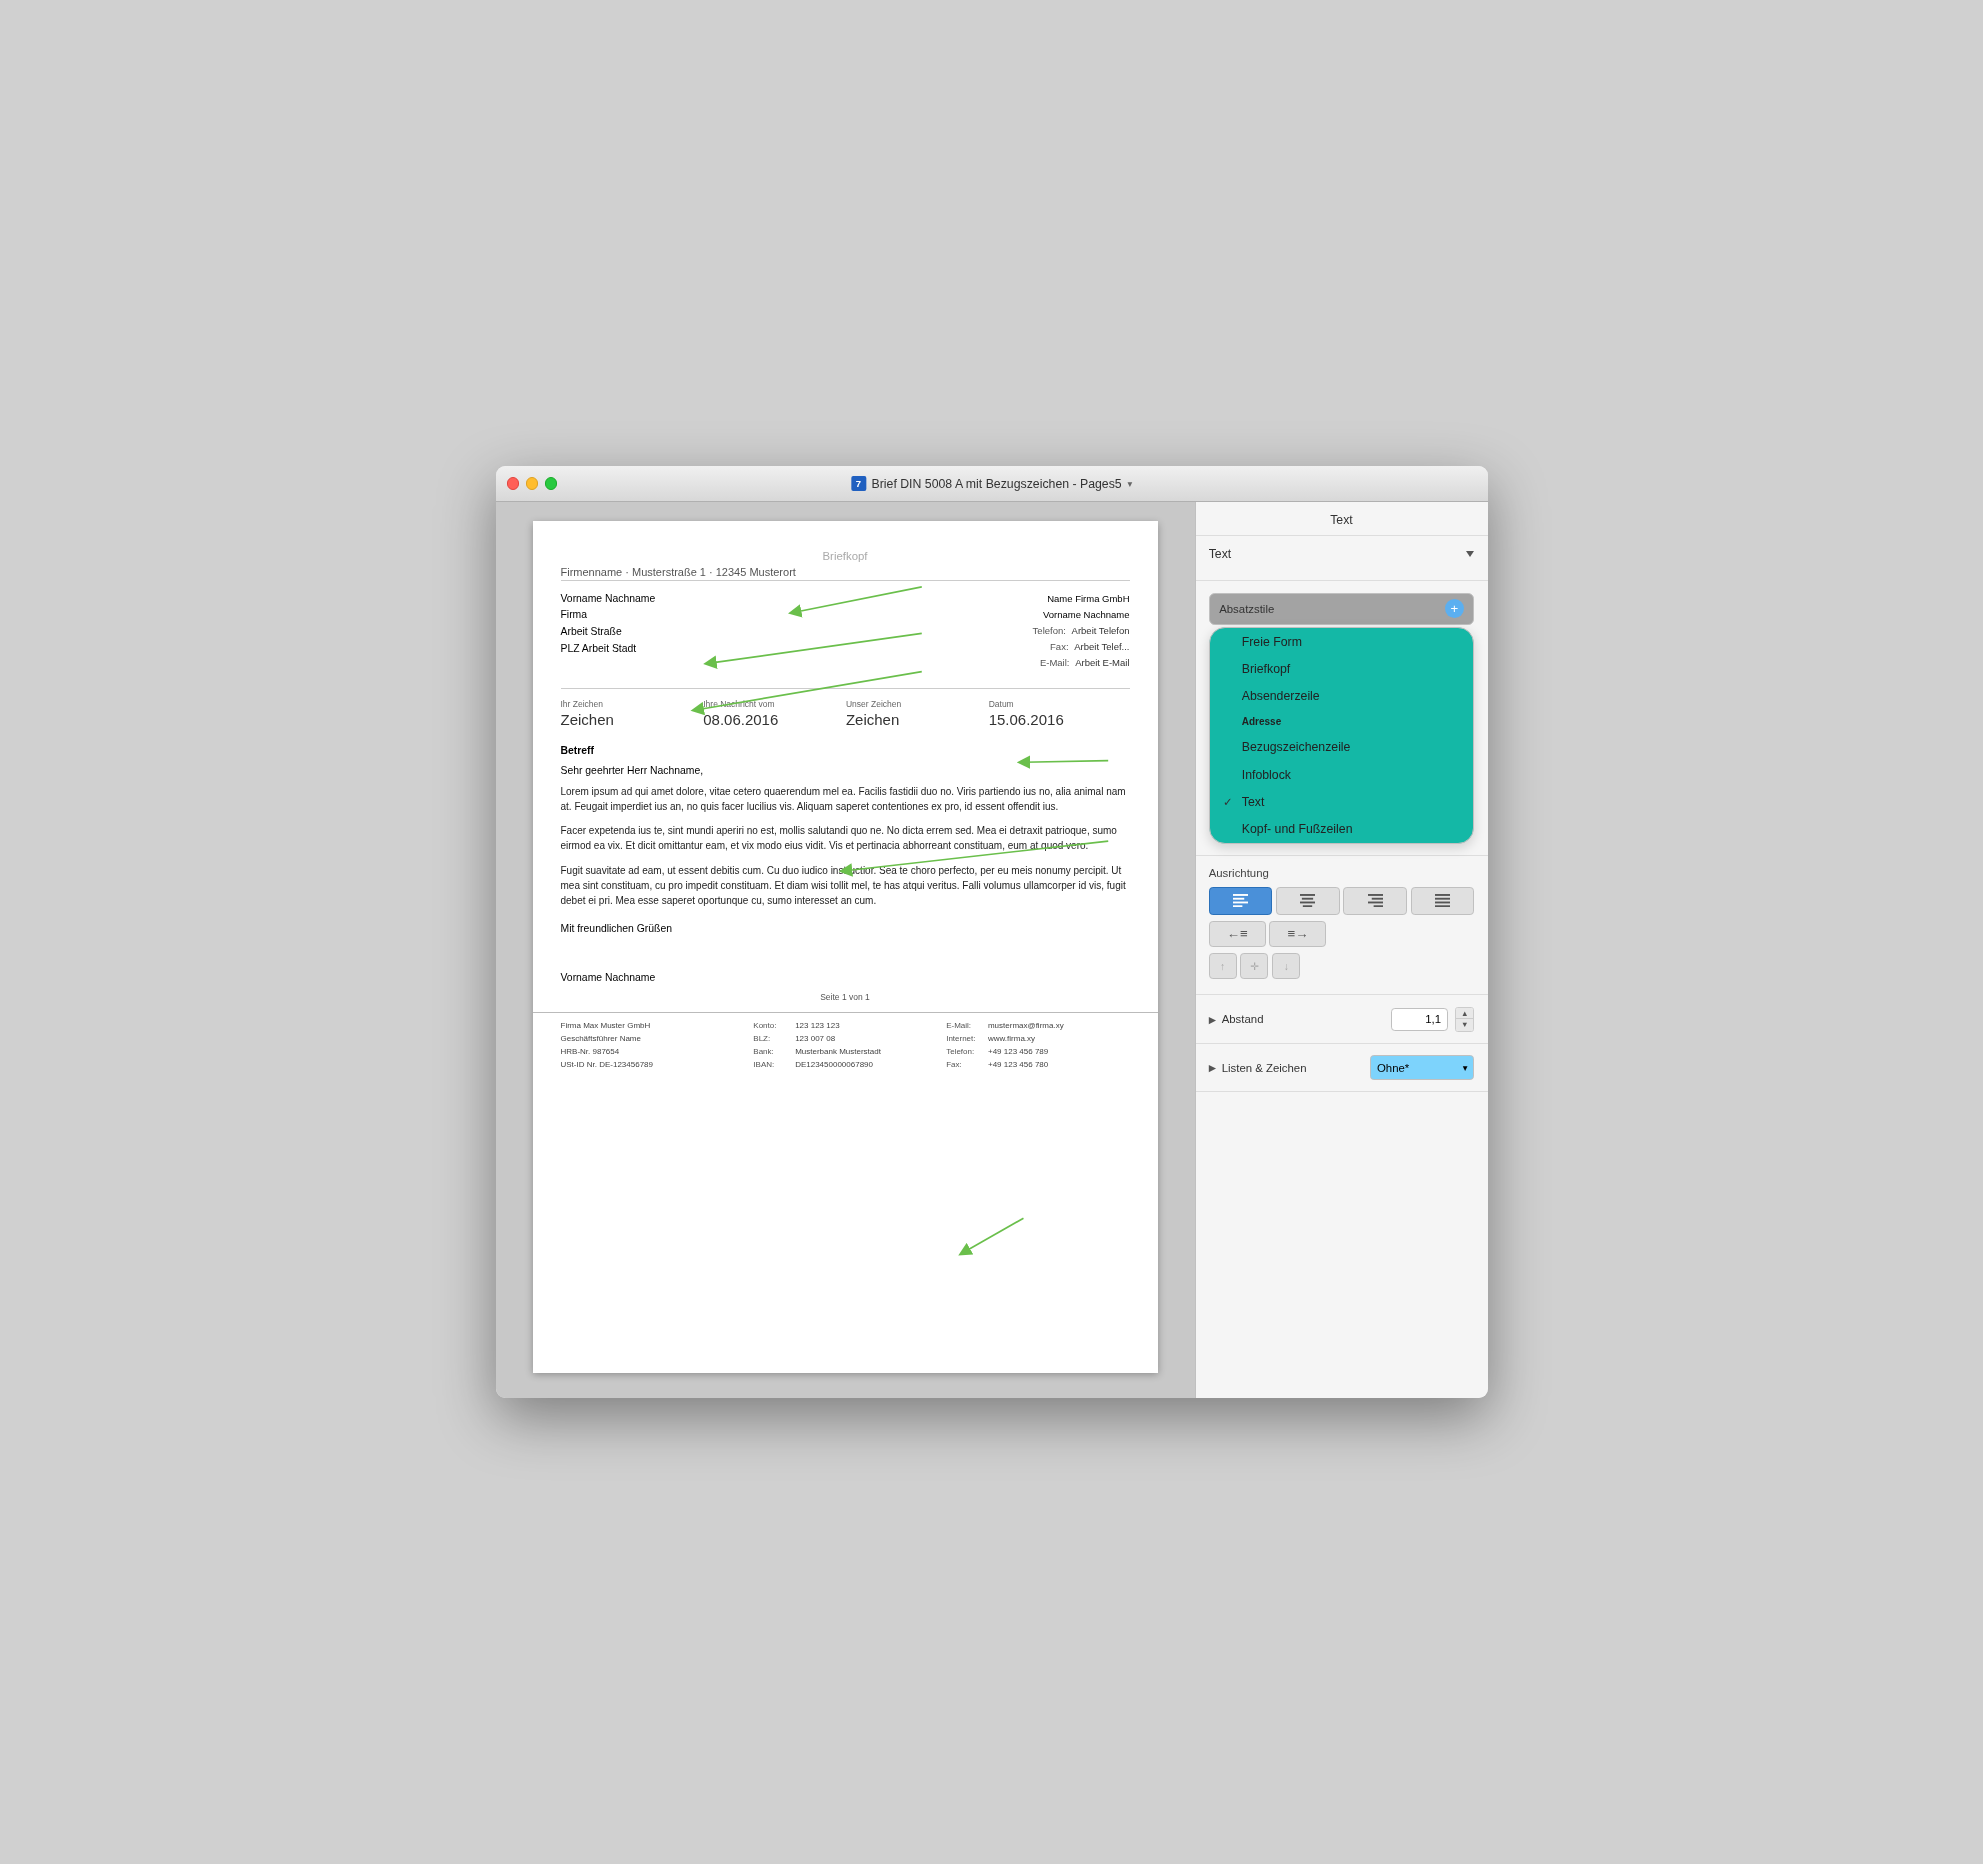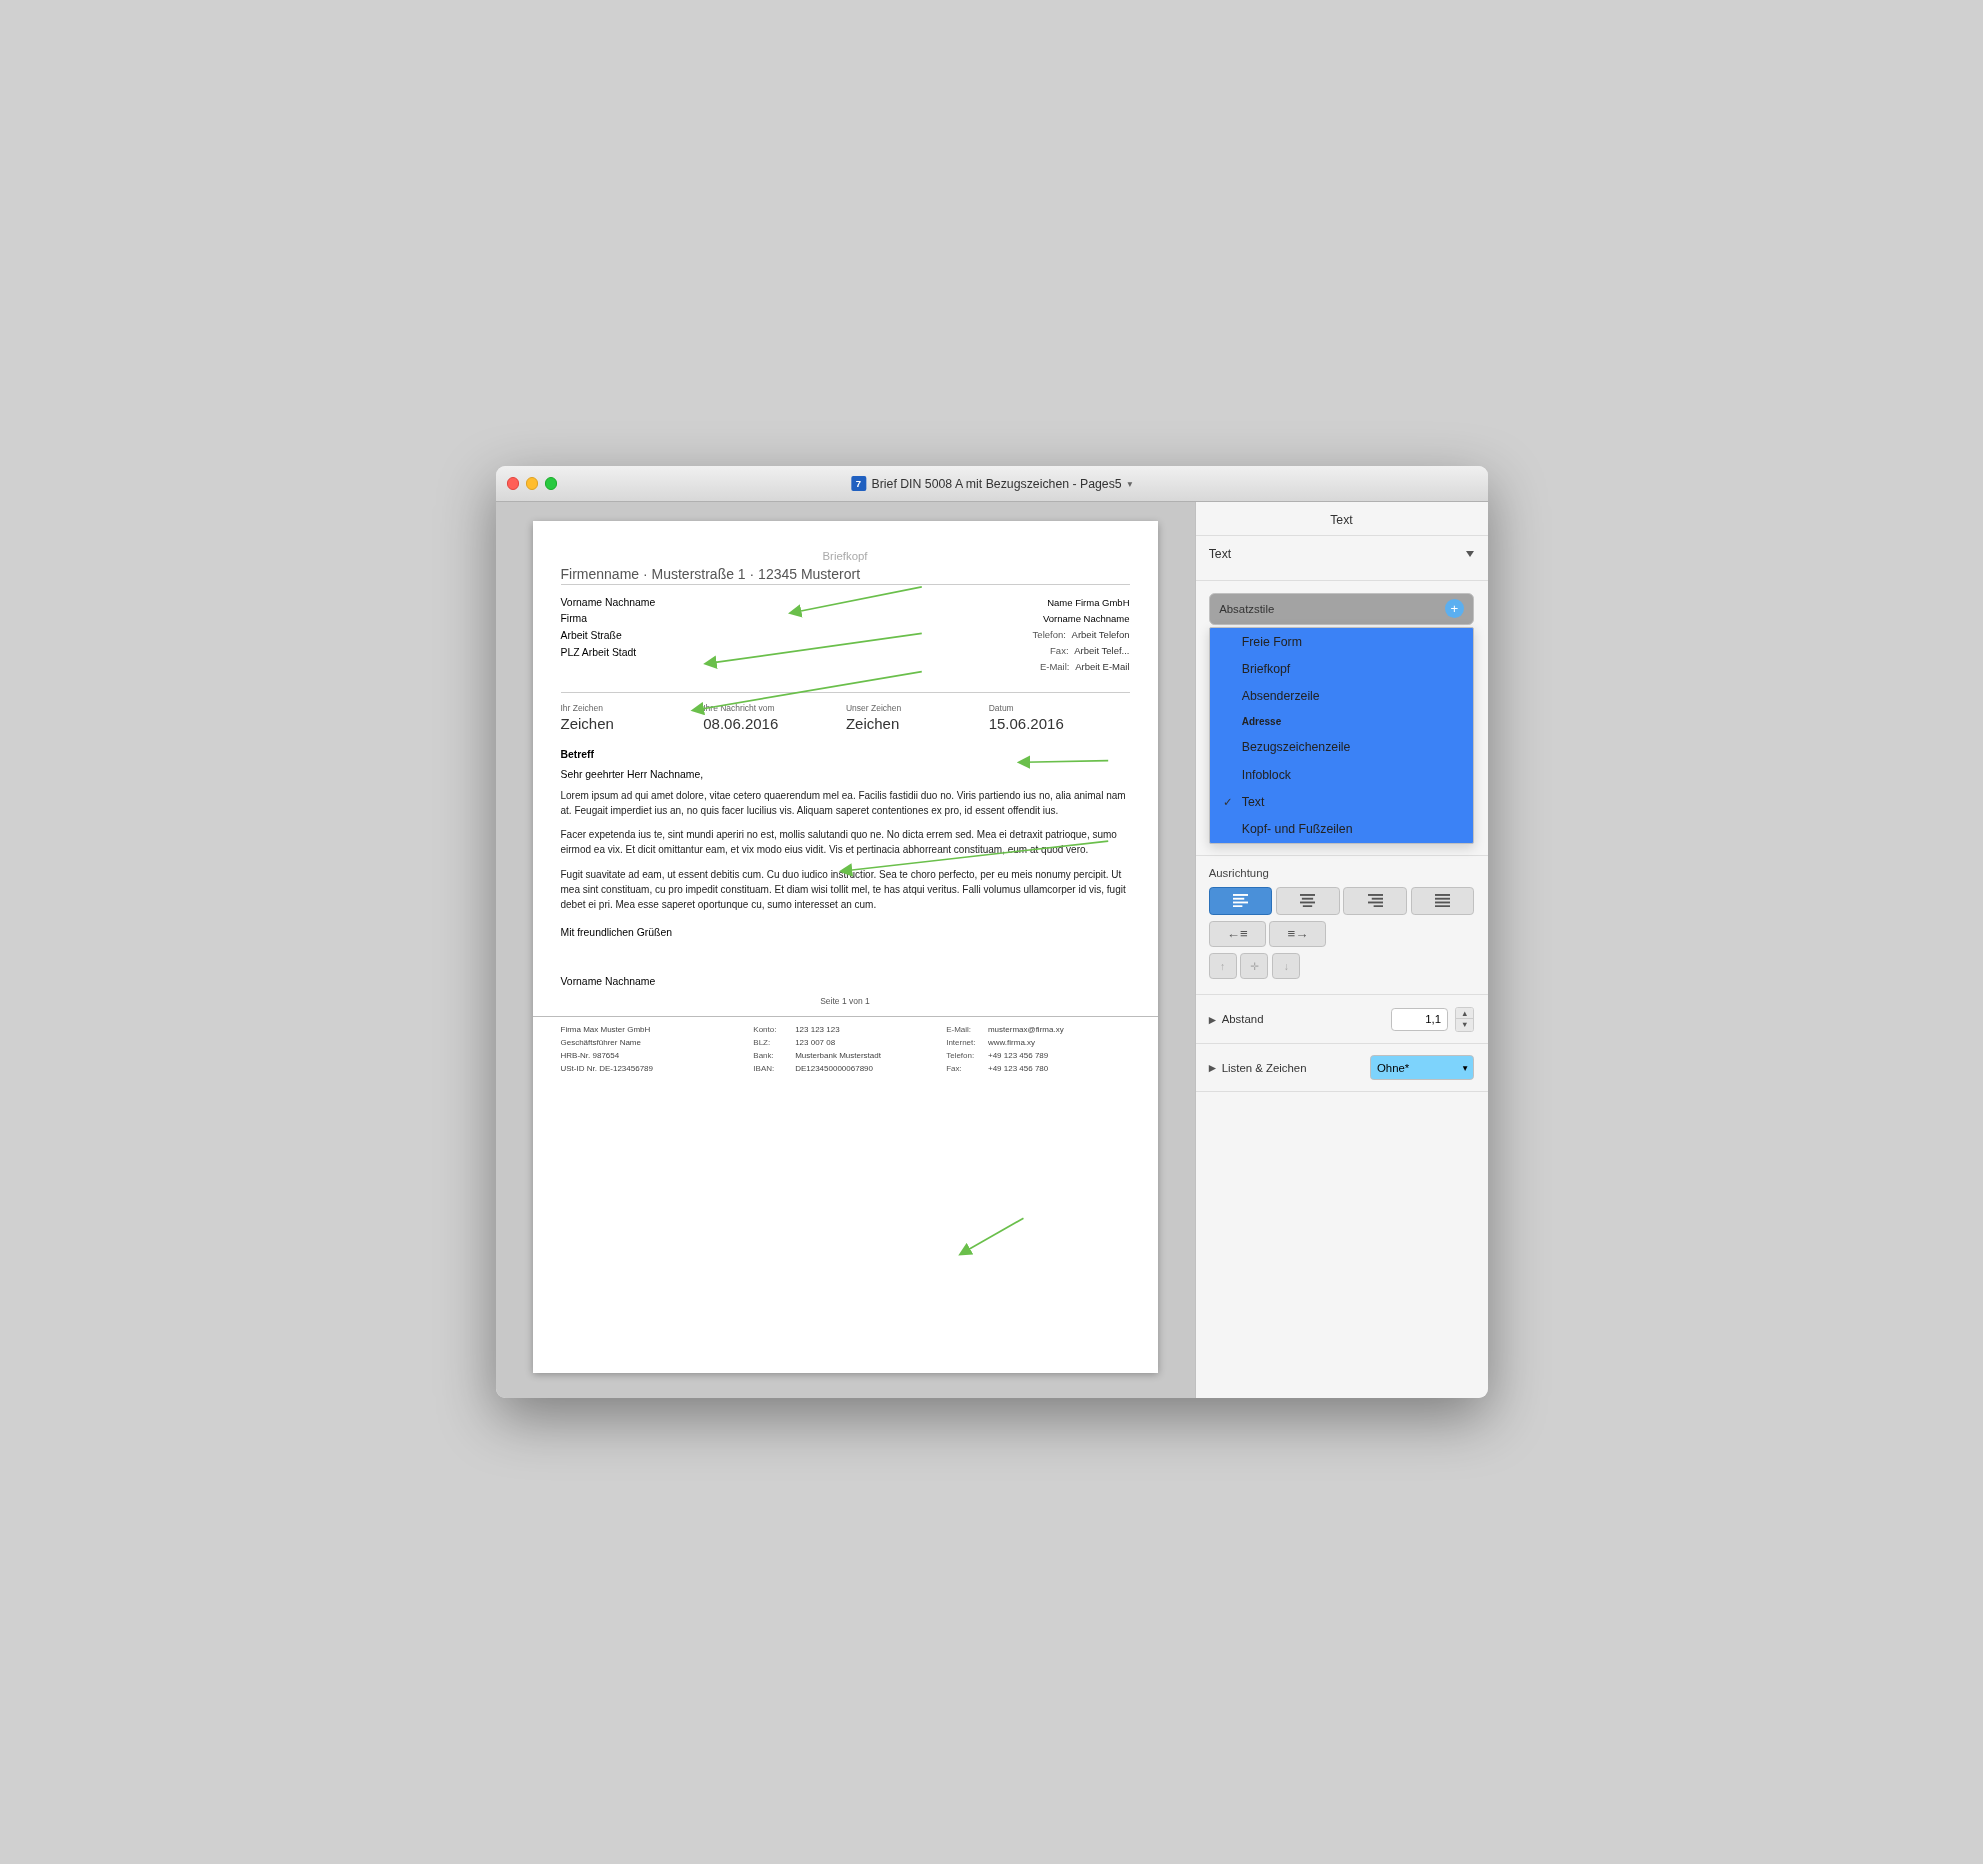--- a/index.html
+++ b/index.html
@@ -102,21 +102,21 @@
       font-size: 11.4px;
       padding: 9.5px 0 4.7px 0;
     }
     .header-top {
       display: flex;
       justify-content: space-between;
       align-items: flex-start;
       margin-top: 9.5px;
     }
     .absender-line {
-      font-size: 14px;
+      font-size: 11px;
       color: #555;
       border-bottom: 0.9px solid #ccc;
       padding-bottom: 1.9px;
       margin-bottom: 3.8px;
     }
     .address-block {
       font-size: 10.4px;
       line-height: 1.6;
     }
     .sender-info {
@@ -270,23 +270,23 @@
       border-radius: 50%;
       display: flex;
       align-items: center;
       justify-content: center;
       color: white;
       font-size: 13.2px;
       line-height: 1;
       cursor: pointer;
     }
     .dropdown-list {
-      background: #3b82f6;
+      background: #14b8a6;
       border: 0.9px solid #c0c0c0;
-      border-radius: 2px;
+      border-radius: 16px;
       box-shadow: 0 3.8px 11.4px rgba(0,0,0,0.15);
       overflow: hidden;
     }
     .dropdown-item {
       padding: 6.6px 13.2px;
       font-size: 12.3px;
       color: #222;
       cursor: pointer;
       display: flex;
       align-items: center;

